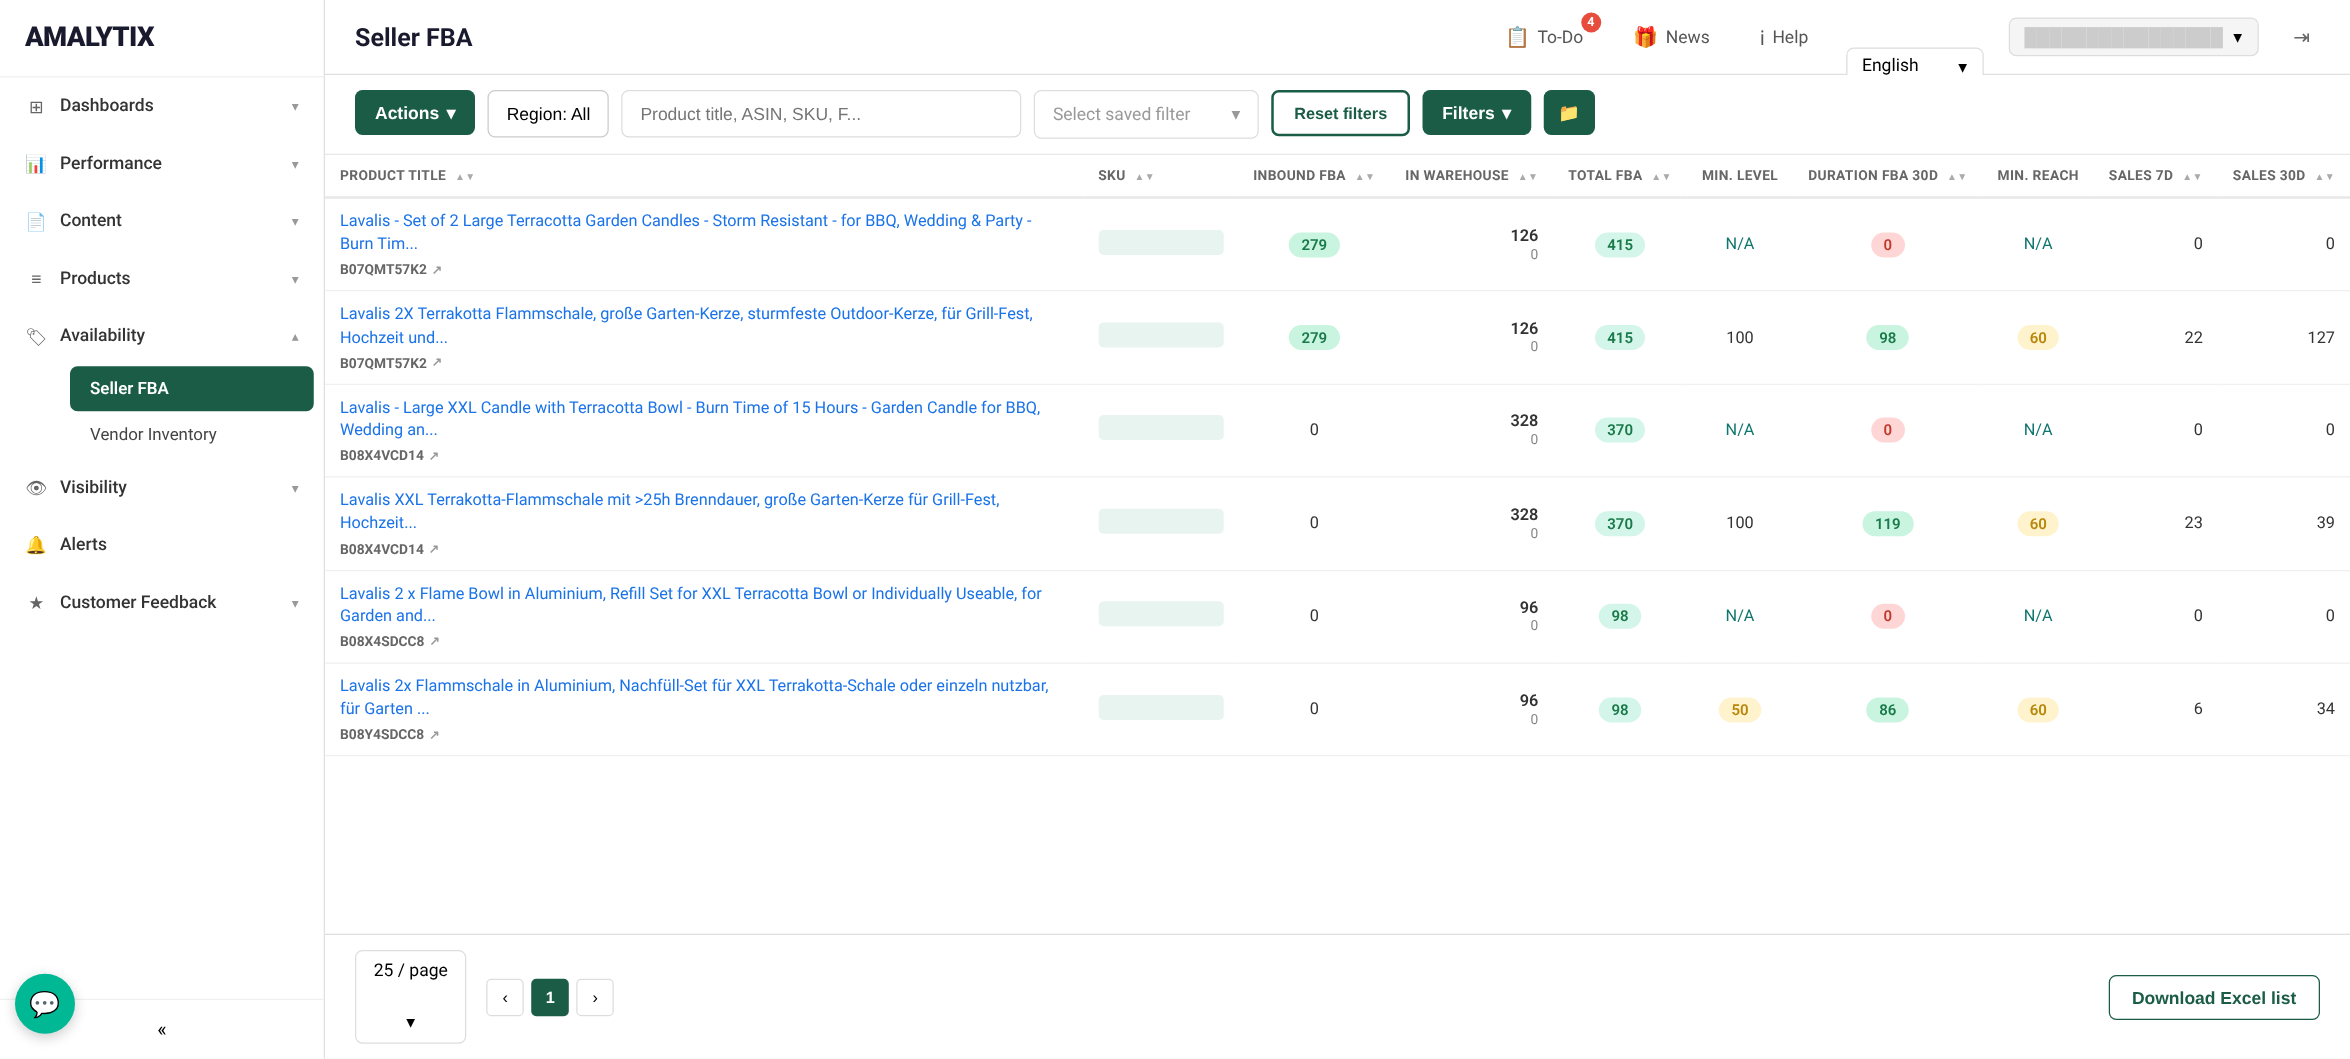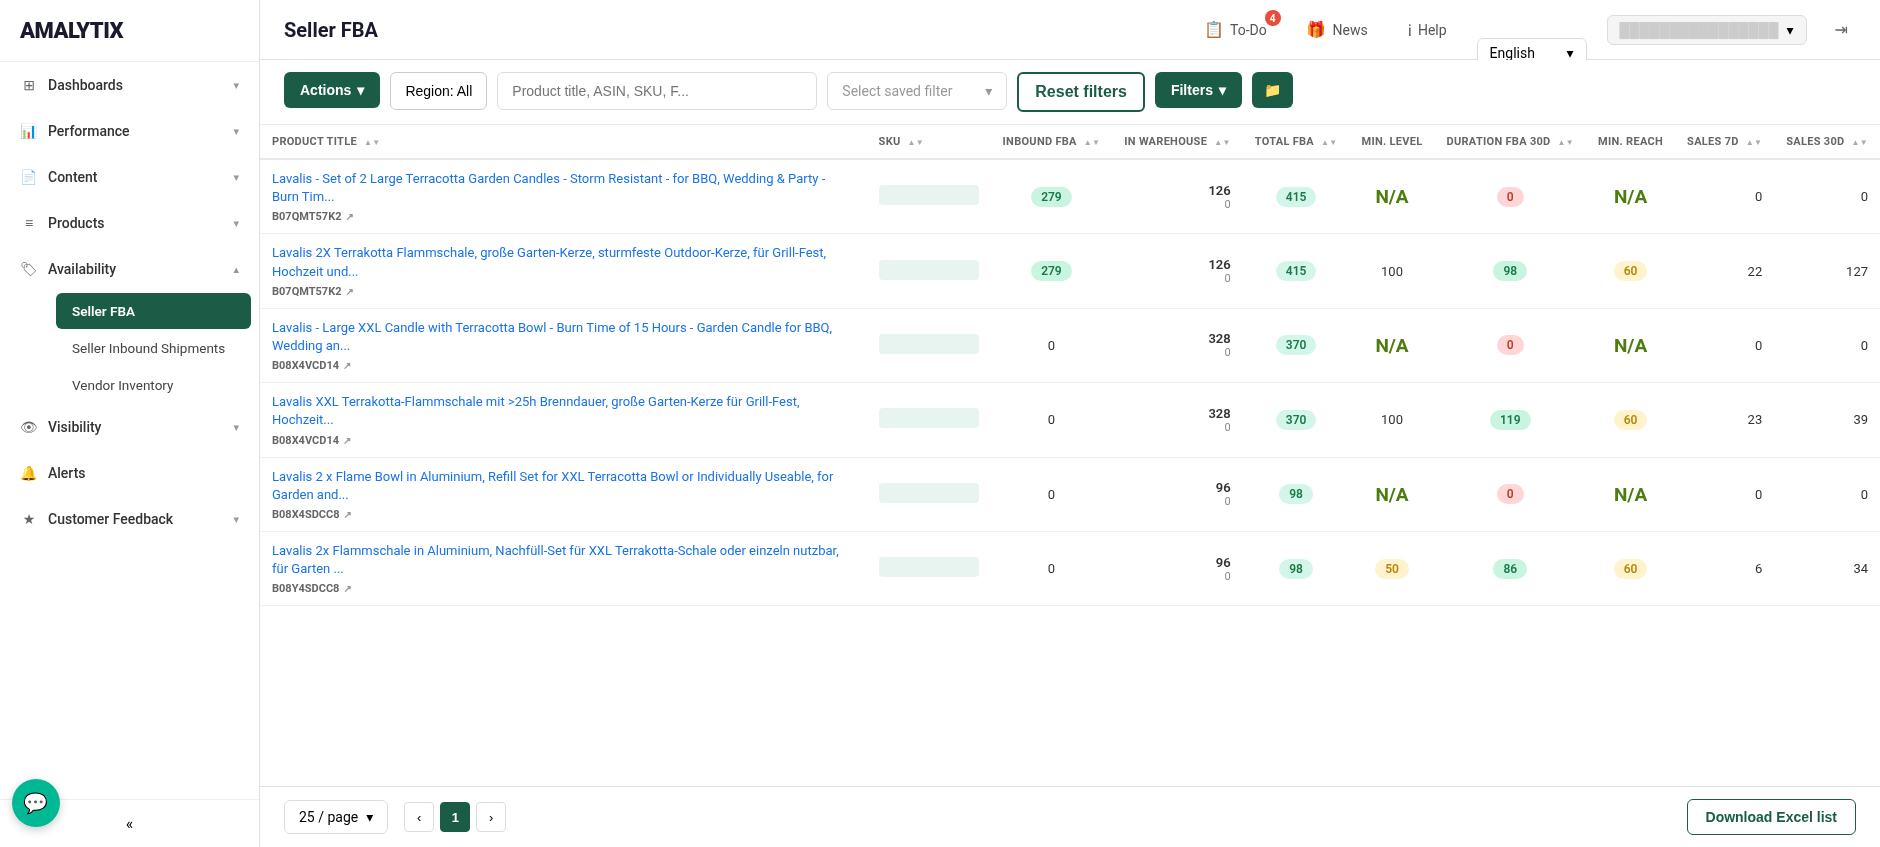--- a/index.html
+++ b/index.html
@@ -32,21 +32,21 @@
     .lang-select { border: 1px solid #ddd; border-radius: 6px; padding: 6px 12px; font-size: 14px; display: flex; align-items: center; gap: 6px; cursor: pointer; background: #fff; min-width: 110px; justify-content: space-between; margin-top: 47px; }
     .user-select { border: 1px solid #ddd; border-radius: 6px; padding: 6px 12px; font-size: 14px; display: flex; align-items: center; gap: 6px; cursor: pointer; background: #f5f5f5; min-width: 200px; justify-content: space-between; }
     .logout-btn { padding: 6px 8px; cursor: pointer; color: #666; }
 
     
     .toolbar { background: #fff; padding: 12px 24px; display: flex; align-items: flex-start; gap: 10px; border-bottom: 1px solid #e8e8e8; }
     .btn-actions { background: #1a5c45; color: white; border: none; border-radius: 6px; padding: 10px 16px; font-size: 14px; font-weight: 600; cursor: pointer; display: flex; align-items: center; gap: 6px; }
     .btn-region { background: #fff; border: 1px solid #ccc; border-radius: 6px; padding: 10px 14px; font-size: 14px; cursor: pointer; }
     .search-input { flex: 1; border: 1px solid #ddd; border-radius: 6px; padding: 10px 14px; font-size: 14px; color: #999; max-width: 320px; }
     .filter-select { border: 1px solid #ddd; border-radius: 6px; padding: 10px 14px; font-size: 14px; color: #999; min-width: 180px; display: flex; align-items: center; justify-content: space-between; cursor: pointer; }
-    .btn-reset { background: #fff; border: 2px solid #1a5c45; color: #1a5c45; border-radius: 6px; padding: 9px 16px; font-size: 16px; font-weight: 600; cursor: pointer; }
+    .btn-reset { background: #fff; border: 2px solid #1a5c45; color: #1a5c45; border-radius: 6px; padding: 9px 16px; font-size: 13px; font-weight: 600; cursor: pointer; }
     .btn-filters { background: #1a5c45; color: white; border: none; border-radius: 6px; padding: 10px 16px; font-size: 14px; font-weight: 600; cursor: pointer; display: flex; align-items: center; gap: 6px; }
     .btn-folder { background: #1a5c45; color: white; border: none; border-radius: 6px; padding: 10px 12px; font-size: 14px; cursor: pointer; }
 
     
     .table-container { flex: 1; overflow: auto; background: #fff; margin: 0; }
     table { width: 100%; border-collapse: collapse; font-size: 13px; }
     thead th { background: #fff; padding: 10px 12px; text-align: left; font-size: 11px; font-weight: 700; color: #666; text-transform: uppercase; letter-spacing: 0.3px; border-bottom: 2px solid #e8e8e8; white-space: nowrap; position: sticky; top: 0; z-index: 10; }
     thead th .sort-arrows { display: inline-flex; flex-direction: column; margin-left: 4px; font-size: 8px; line-height: 1; color: #aaa; }
     tbody tr { border-bottom: 1px solid #f0f0f0; }
     tbody td { padding: 10px 12px; vertical-align: middle; color: #333; }
@@ -57,25 +57,25 @@
     .ext-link { color: #999; font-size: 10px; }
     .sku-cell { min-width: 120px; }
     .sku-blurred { background: #e8f4f0; border-radius: 4px; height: 20px; width: 100px; display: inline-block; }
     .badge-green { background: #c8f4e0; color: #1a7a4a; border-radius: 12px; padding: 3px 10px; font-size: 12px; font-weight: 600; display: inline-block; }
     .badge-light-green { background: #d4f5e9; color: #1a7a4a; border-radius: 12px; padding: 3px 10px; font-size: 12px; font-weight: 600; display: inline-block; }
     .badge-red { background: #ffd6d6; color: #c0392b; border-radius: 12px; padding: 3px 10px; font-size: 12px; font-weight: 600; display: inline-block; }
     .badge-yellow { background: #fff3cd; color: #b8860b; border-radius: 12px; padding: 3px 10px; font-size: 12px; font-weight: 600; display: inline-block; }
     .num-stack { text-align: right; }
     .num-stack .top { font-weight: 600; font-size: 13px; }
     .num-stack .bottom { font-size: 11px; color: #888; }
-    .na-text { color: #4d7c0f; font-size: 19px; font-weight: bold; }
+    .na-text { color: #0f766e; font-size: 13px; }
 
     
     .footer { background: #fff; border-top: 1px solid #e0e0e0; padding: 12px 24px; display: flex; align-items: center; gap: 16px; }
-    .per-page-select { border: 1px solid #ddd; border-radius: 6px; padding: 8px 14px; font-size: 14px; cursor: pointer; display: flex; align-items: center; gap: 8px; }
+    .per-page-select { border: 1px solid #ddd; border-radius: 6px; padding: 8px 14px; font-size: 14px; cursor: pointer; display: flex; align-items: center; gap: 24px; flex-direction: column; }
     .pagination { display: flex; align-items: center; gap: 6px; }
     .page-btn { border: 1px solid #ddd; background: #fff; border-radius: 4px; width: 30px; height: 30px; display: flex; align-items: center; justify-content: center; cursor: pointer; font-size: 13px; }
     .page-btn.active { background: #1a5c45; color: white; border-color: #1a5c45; font-weight: 600; }
     .footer-stats { flex: 1; font-size: 13px; color: #444; }
     .btn-download { border: 1.5px solid #1a5c45; color: #1a5c45; background: #fff; border-radius: 6px; padding: 9px 18px; font-size: 14px; font-weight: 600; cursor: pointer; margin-left: auto; }
   </style>
 </head>
 <body>
 
 <nav class="sidebar">
@@ -121,23 +121,20 @@
       <span>Availability</span>
     </div>
     <span class="chevron">▴</span>
   </div>
 
   <div class="sidebar-sub">
     <div class="sidebar-sub-item active">
       <span>Seller FBA</span>
     </div>
     <div class="sidebar-sub-item">
-      <span>Seller Inbound Shipments</span>
-    </div>
-    <div class="sidebar-sub-item">
       <span>Vendor Inventory</span>
     </div>
   </div>
 
   <div class="sidebar-item">
     <div class="sidebar-item-inner">
       <span class="icon">👁</span>
       <span>Visibility</span>
     </div>
     <span class="chevron">▾</span>

